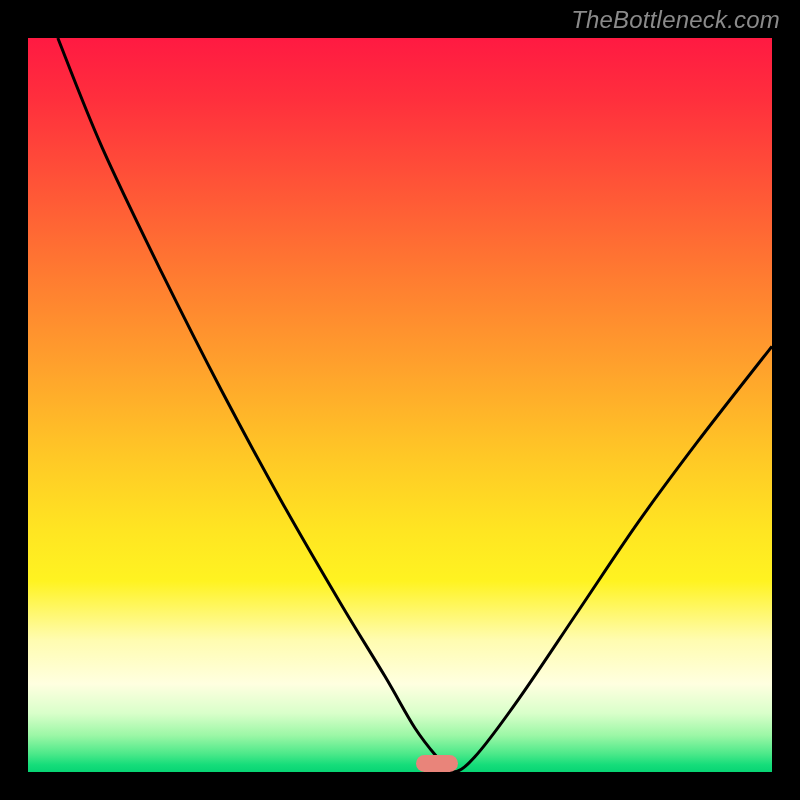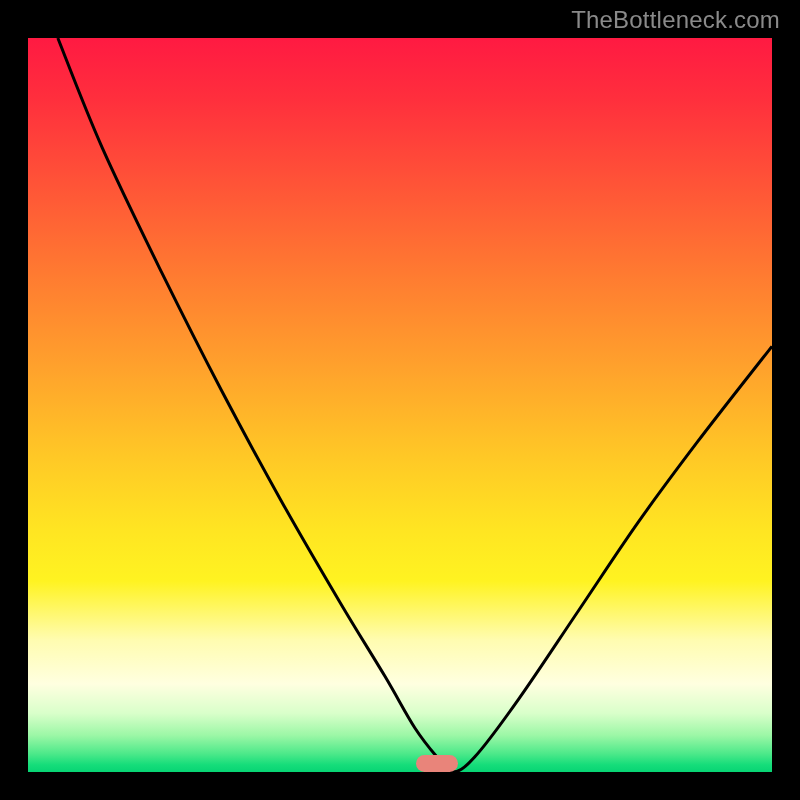--- a/index.html
+++ b/index.html
@@ -51,20 +51,21 @@
   }
   .watermark {
     position: absolute;
     top: 6px;
     right: 20px;
     color: #8a8a8a;
     font-size: 24px;
     font-weight: 400;
     letter-spacing: 0.2px;
     user-select: none;
+    font-style: italic;
   }
   svg.curve {
     position: absolute;
     inset: 0;
   }
   .marker {
     position: absolute;
     width: 42px;
     height: 17px;
     border-radius: 9px;

